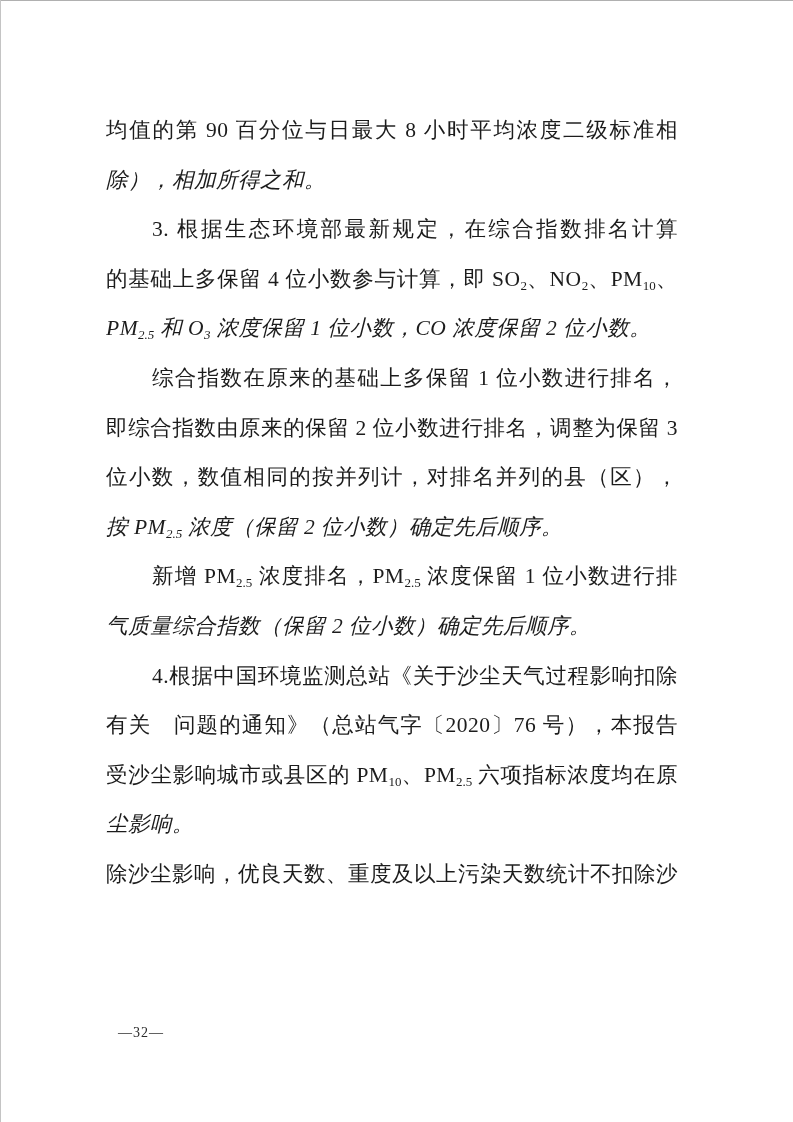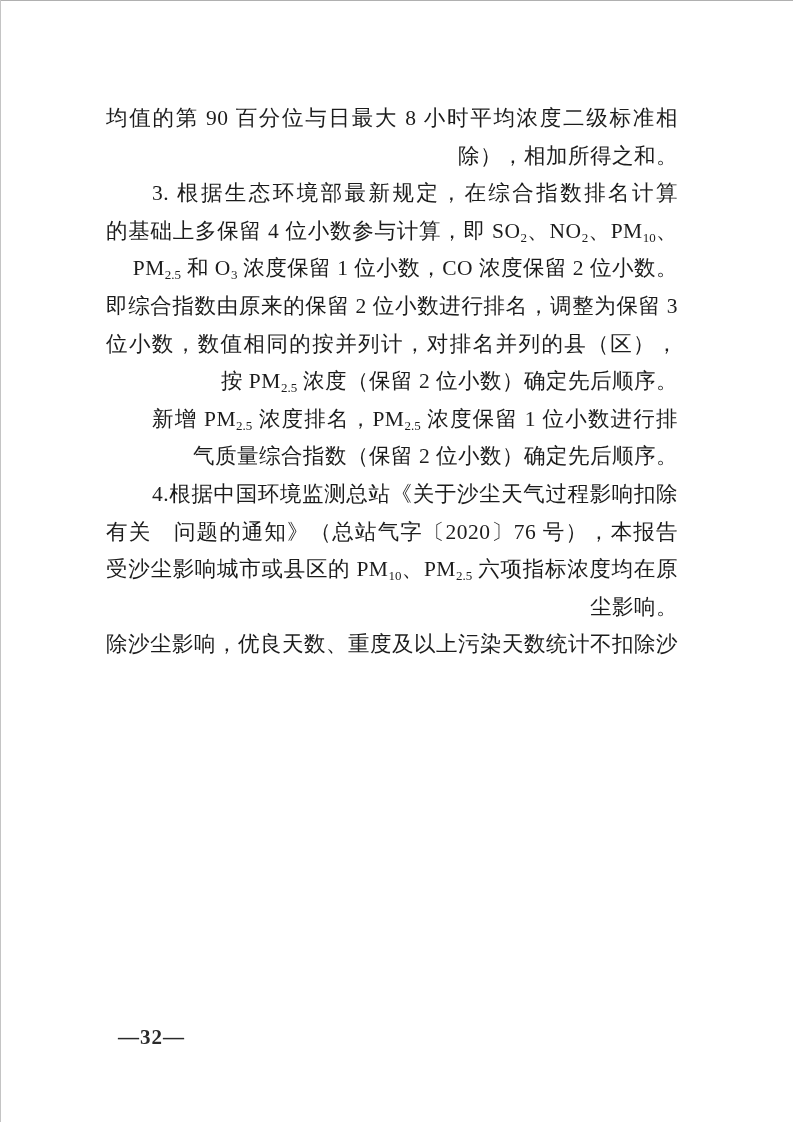--- a/index.html
+++ b/index.html
@@ -34,55 +34,57 @@
     width: 572px;
     font-size: 21.5px;
     line-height: 37.6px;
     letter-spacing: 0.5px;
   }
   .line {
     height: 37.6px;
     overflow: hidden;
     text-align: justify;
     text-align-last: justify;
+    margin-top: 12px;
   }
   .line.end {
-    text-align: right;
+    text-align: left;
     text-align-last: auto;
+    font-style: italic;
   }
   .line.indent {
     text-indent: 46px;
   }
   .sb {
     font-size: 13px;
     letter-spacing: 0;
     vertical-align: -4px;
   }
   .page-footer {
     position: absolute;
     left: 118px;
     top: 1025px;
-    font-size: 21px;
+    font-size: 14px;
     letter-spacing: 1px;
     color: #2a2a2a;
-    font-weight: bold;
   }
 </style>
 </head>
 <body>
 
 <div class="scan-edge-top"></div>
 <div class="scan-edge-left"></div>
 
 <div class="text-block">
     <div class="line"><span>均值的第 90 百分位与日最大 8 小时平均浓度二级标准相</span></div>
     <div class="line end"><span>除），相加所得之和。</span></div>
     <div class="line indent"><span>3. 根据生态环境部最新规定，在综合指数排名计算中，</span></div>
     <div class="line"><span>的基础上多保留 4 位小数参与计算，即 SO</span><span class="sb">2</span><span>、NO</span><span class="sb">2</span><span>、PM</span><span class="sb">10</span><span>、</span></div>
     <div class="line end"><span>PM</span><span class="sb">2.5</span><span> 和 O</span><span class="sb">3</span><span> 浓度保留 1 位小数，CO 浓度保留 2 位小数。</span></div>
+    <div class="line indent"><span>综合指数在原来的基础上多保留 1 位小数进行排名，</span></div>
     <div class="line"><span>即综合指数由原来的保留 2 位小数进行排名，调整为保留 3</span></div>
     <div class="line"><span>位小数，数值相同的按并列计，对排名并列的县（区），</span></div>
     <div class="line end"><span>按 PM</span><span class="sb">2.5</span><span> 浓度（保留 2 位小数）确定先后顺序。</span></div>
     <div class="line indent"><span>新增 PM</span><span class="sb">2.5</span><span> 浓度排名，PM</span><span class="sb">2.5</span><span> 浓度保留 1 位小数进行排</span></div>
     <div class="line end"><span>气质量综合指数（保留 2 位小数）确定先后顺序。</span></div>
     <div class="line indent"><span>4.根据中国环境监测总站《关于沙尘天气过程影响扣除</span></div>
     <div class="line"><span>有关　问题的通知》（总站气字〔2020〕76 号），本报告中</span></div>
     <div class="line"><span>受沙尘影响城市或县区的 PM</span><span class="sb">10</span><span>、PM</span><span class="sb">2.5</span><span> 六项指标浓度均在原来</span></div>
     <div class="line end"><span>尘影响。</span></div>
     <div class="line"><span>除沙尘影响，优良天数、重度及以上污染天数统计不扣除沙</span></div>

